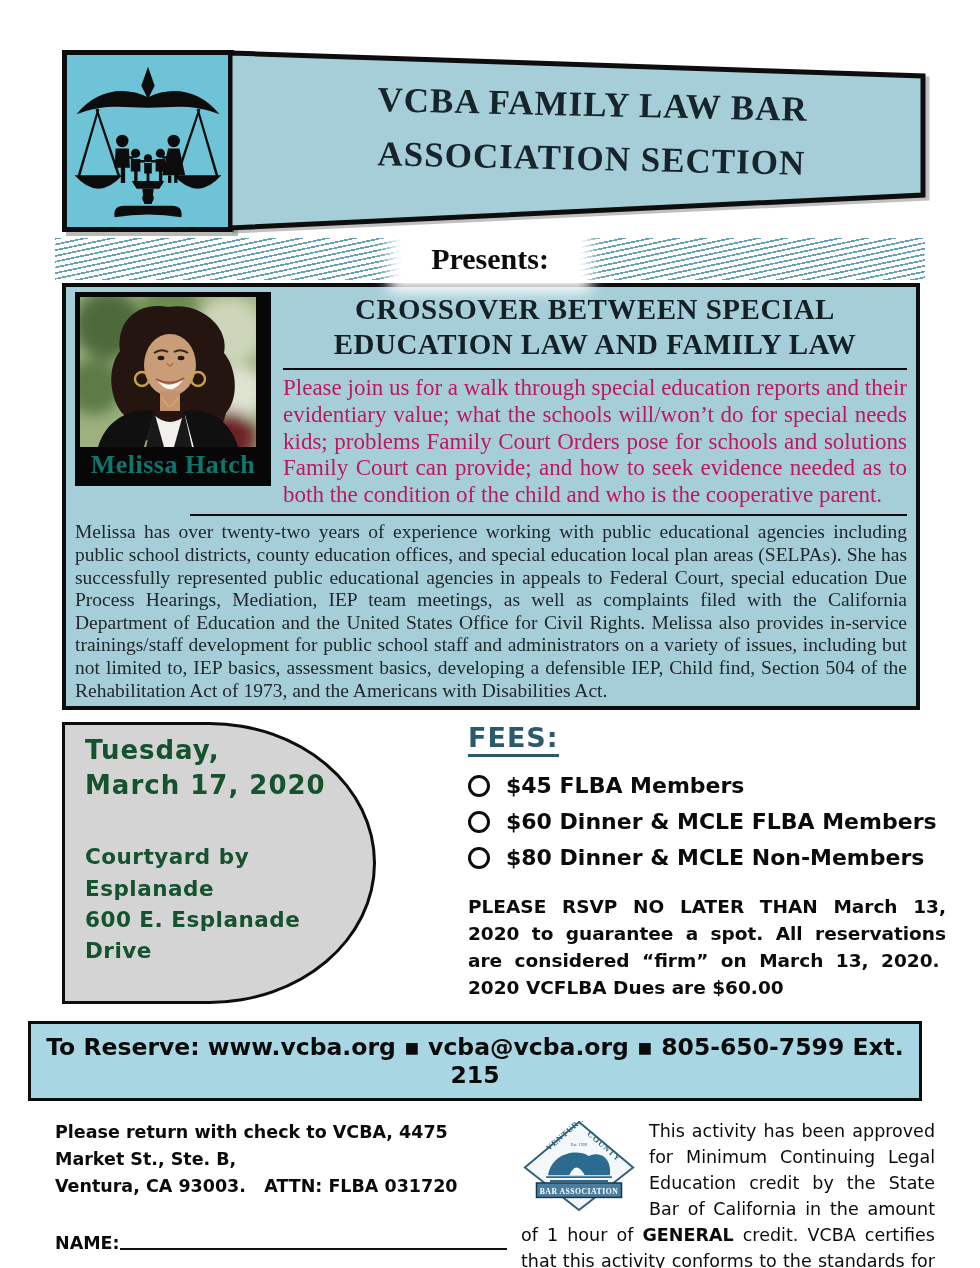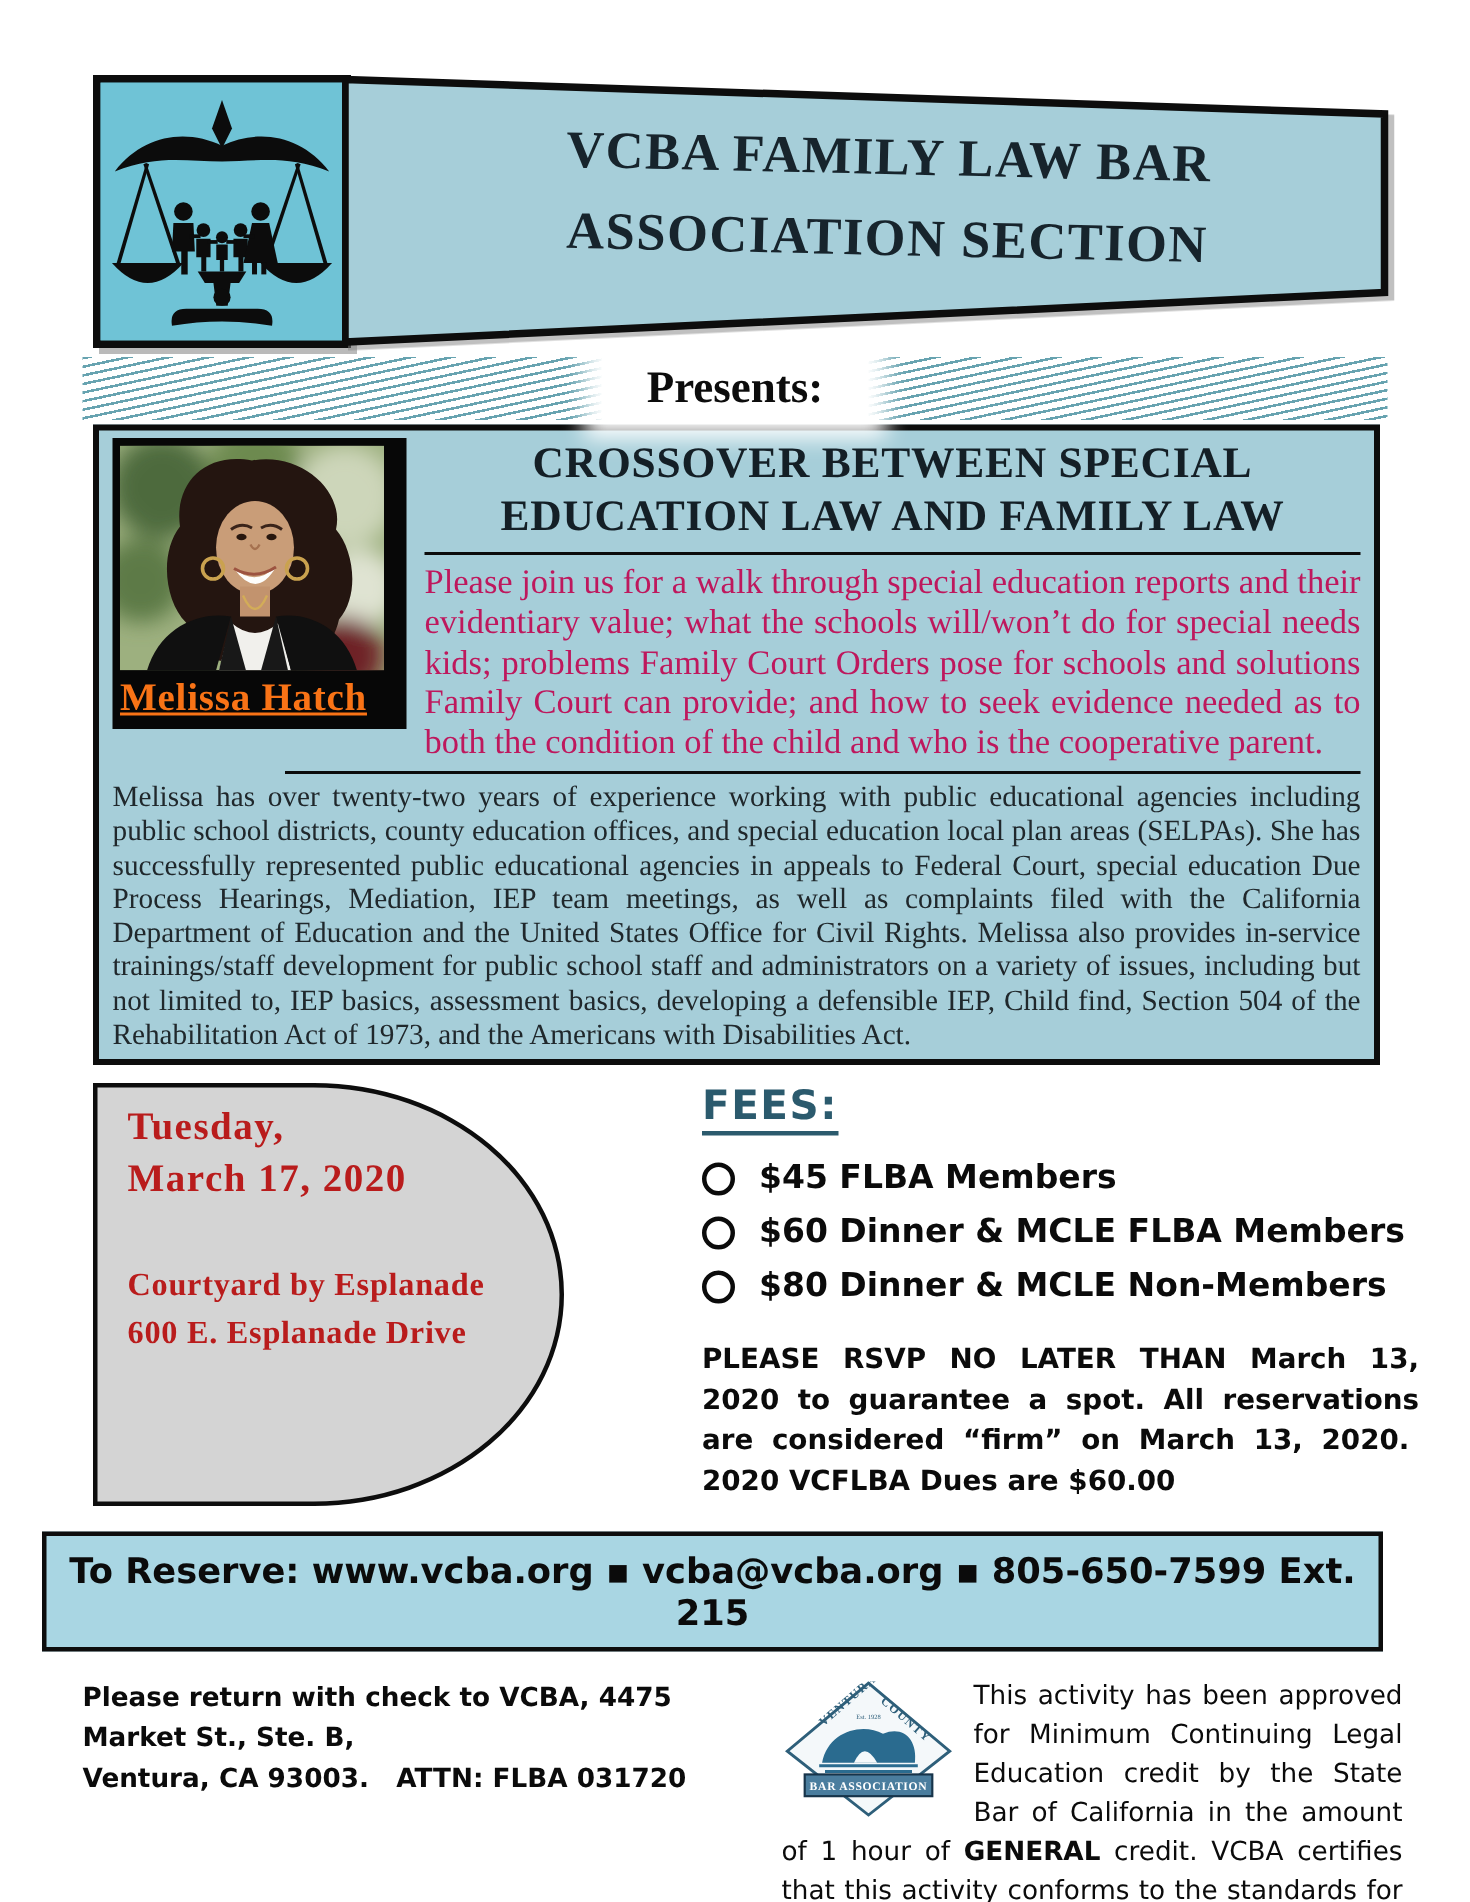--- a/index.html
+++ b/index.html
@@ -27,36 +27,36 @@
   .presents-label{display:inline-block;background:#fff;padding:0 30px;
       box-shadow:0 0 14px 12px #fff;
       font-family:"Liberation Serif",serif;font-weight:700;font-size:30px;color:#0c0c0c;}
 
   
   .main-box{margin:3px 60px 0 62px;background:#a6ced9;border:4px solid #0d0d0d;
             padding:5px 9px 4px 9px;overflow:hidden;}
   .photo-block{float:left;width:186px;background:#070707;padding:5px;margin-right:12px;}
   .photo-frame{width:176px;height:150px;overflow:hidden;}
   .photo-frame svg{display:block;width:100%;height:100%;}
-  .speaker-name{color:#f97316;font-family:"Liberation Serif",serif;
-                font-size:26px;font-weight:600;padding:3px 0 1px 0;letter-spacing:.5px;text-decoration:underline;}
+  .speaker-name{color:#0f766e;text-align:center;font-family:"Liberation Serif",serif;
+                font-size:26px;font-weight:600;padding:3px 0 1px 0;letter-spacing:.5px;}
   .right-col{margin-left:115px;}
   .talk-title{text-align:center;font-family:"Liberation Serif",serif;font-weight:700;
               font-size:29px;line-height:1.22;color:#141f26;letter-spacing:.5px;}
   .rule{border:0;border-top:2.5px solid #0c0c0c;margin:5px 0 5px 0;}
   .desc{margin:0;font-family:"Liberation Serif",serif;font-size:23px;line-height:1.17;
         text-align:justify;color:#be185d;}
   .bio{clear:left;margin:4px 0 0 0;font-family:"Liberation Serif",serif;font-size:19.5px;
        line-height:1.16;text-align:justify;color:#20282c;}
 
   
   .details-row{display:flex;align-items:flex-start;margin:12px 0 0 62px;}
   .event-shape{width:288px;height:268px;background:#d4d4d4;border:3.5px solid #0d0d0d;
                border-radius:0 175px 175px 0 / 0 148px 148px 0;
-               padding:8px 0 0 20px;font-weight:700;color:#b91c1c;font-family:Liberation Serif, serif;}
+               padding:8px 0 0 20px;font-weight:700;color:#14532d;}
   .event-date{font-size:26px;line-height:1.35;letter-spacing:1px;}
   .event-times{font-size:21.5px;line-height:1.5;margin-top:12px;letter-spacing:.5px;}
   .event-venue{font-size:21.5px;line-height:1.45;margin-top:38px;letter-spacing:.5px;}
   .fees-col{margin-left:92px;width:478px;}
   .fees-heading{display:inline-block;font-size:27px;font-weight:700;color:#2b5a6d;
                 border-bottom:3.5px solid #2b5a6d;letter-spacing:1px;padding-bottom:1px;}
   .fees-list{margin-top:16px;text-align:center;}
   .fee-row{display:flex;align-items:center;margin:11px 0;}
   .fee-circle{width:16px;height:16px;border:3px solid #0b0b0b;border-radius:50%;
               margin-right:16px;flex:none;}
@@ -242,20 +242,24 @@
 <div class="reserve-bar">
   <span>To Reserve: www.vcba.org ▪ vcba@vcba.org ▪ 805-650-7599 Ext. 215</span>
 </div>
 
 <div class="bottom-row">
   <div class="bottom-left">
     <div class="return-note">
       <div>Please return with check to VCBA, 4475 Market St., Ste. B,</div>
       <div>Ventura, CA 93003.&nbsp;&nbsp;&nbsp;ATTN: FLBA 031720</div>
     </div>
+    <div class="form-line fl-name">
+      <span>NAME:</span>
+      <span class="blank"></span>
+    </div>
 
   </div>
 
   <div class="bottom-right">
     <div class="vcba-logo">
       <svg viewBox="0 0 120 95">
         <polygon points="60,1 116,48 60,92 4,48" fill="#f4f8fa" stroke="#2e5f7a" stroke-width="2"></polygon>
         <text x="29" y="31" font-size="8.5" font-weight="bold" fill="#2e5f7a" transform="rotate(-41 29 31)" font-family="Liberation Serif, serif" letter-spacing="1">VENTURA</text>
         <text x="68" y="14" font-size="8.5" font-weight="bold" fill="#2e5f7a" transform="rotate(41 68 14)" font-family="Liberation Serif, serif" letter-spacing="1">COUNTY</text>
         <text x="60" y="26" font-size="4.5" fill="#2e5f7a" text-anchor="middle" font-family="Liberation Serif, serif">Est. 1928</text>

